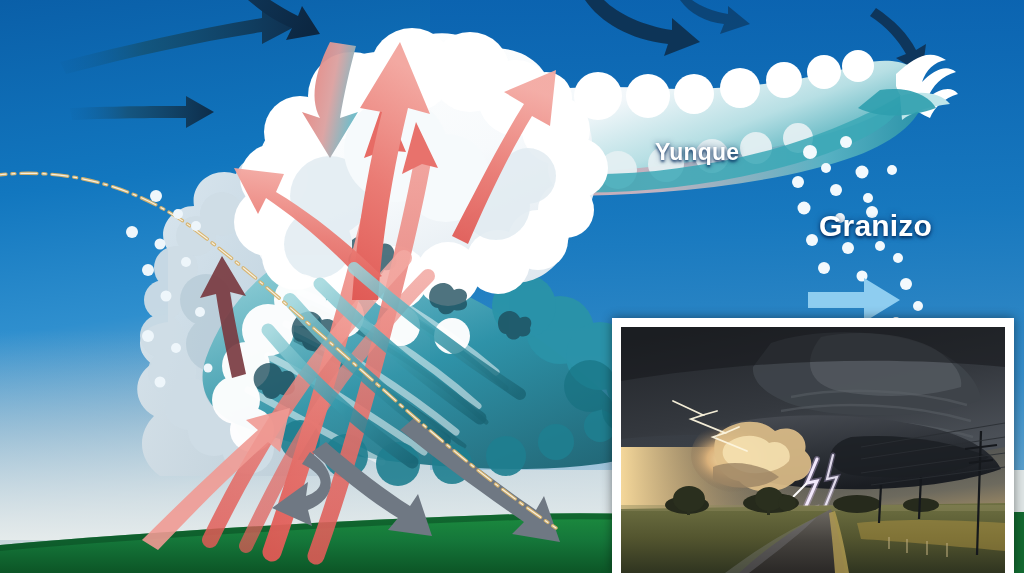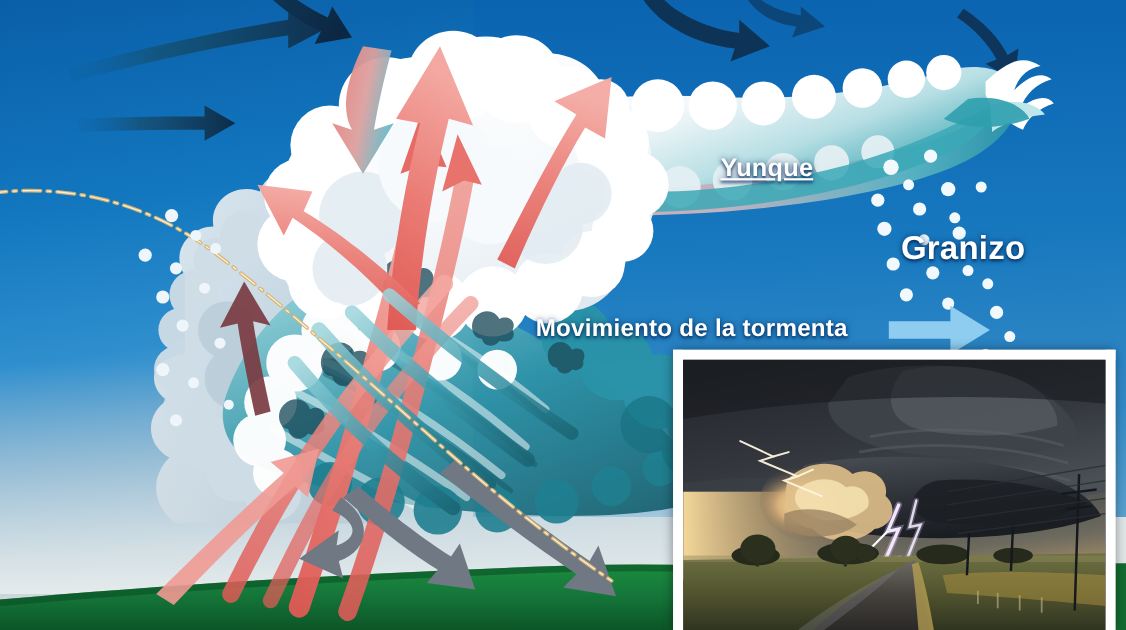--- a/index.html
+++ b/index.html
@@ -8,21 +8,21 @@
     font-family:"Liberation Sans","DejaVu Sans",sans-serif;
   }
   #stage svg.layer{position:absolute;left:0;top:0;width:1024px;height:573px;}
 
   
   .lbl{
     position:absolute;color:#ffffff;font-weight:bold;white-space:nowrap;
     text-shadow:0 2px 3px rgba(0,40,90,.85), 0 0 6px rgba(0,40,90,.6);
     letter-spacing:.2px;
   }
-  #lbl-yunque{left:655px;top:139px;font-size:23px;text-decoration:underline;}
+  #lbl-yunque{left:655px;top:139px;font-size:23px;}
   #lbl-granizo{left:819px;top:209px;font-size:30px;}
   #lbl-mov{left:487px;top:285px;font-size:22px;}
 
   
   #inset{
     position:absolute;left:612px;top:318px;width:402px;height:255px;
     background:#ffffff;padding:0;box-sizing:border-box;
     border:9px solid #ffffff;border-bottom:none;
     box-shadow:0 0 10px rgba(0,0,0,.45);
   }
@@ -441,21 +441,20 @@
   <svg class="layer" viewBox="0 0 1024 573">
     <g>
       <path d="M808,292 L864,292 L864,278 L900,300 L864,322 L864,308 L808,308 Z" fill="#8ecdf0"></path>
     </g>
   </svg>
 
   <div class="lbl" id="lbl-yunque">Yunque</div>
 
   <div class="lbl" id="lbl-granizo">Granizo</div>
 
-  <div class="lbl" id="lbl-mov">Movimiento de la tormenta</div>
 
   <div id="inset">
     <div class="photo">
       <svg viewBox="0 0 384 246" preserveAspectRatio="none">
         <defs>
           <linearGradient id="pSky" x1="0" y1="0" x2="0.2" y2="1">
             <stop offset="0" stop-color="#2b2f36"></stop>
             <stop offset="0.5" stop-color="#3a3f46"></stop>
             <stop offset="0.8" stop-color="#6d6a5e"></stop>
             <stop offset="1" stop-color="#c9a66a"></stop>

